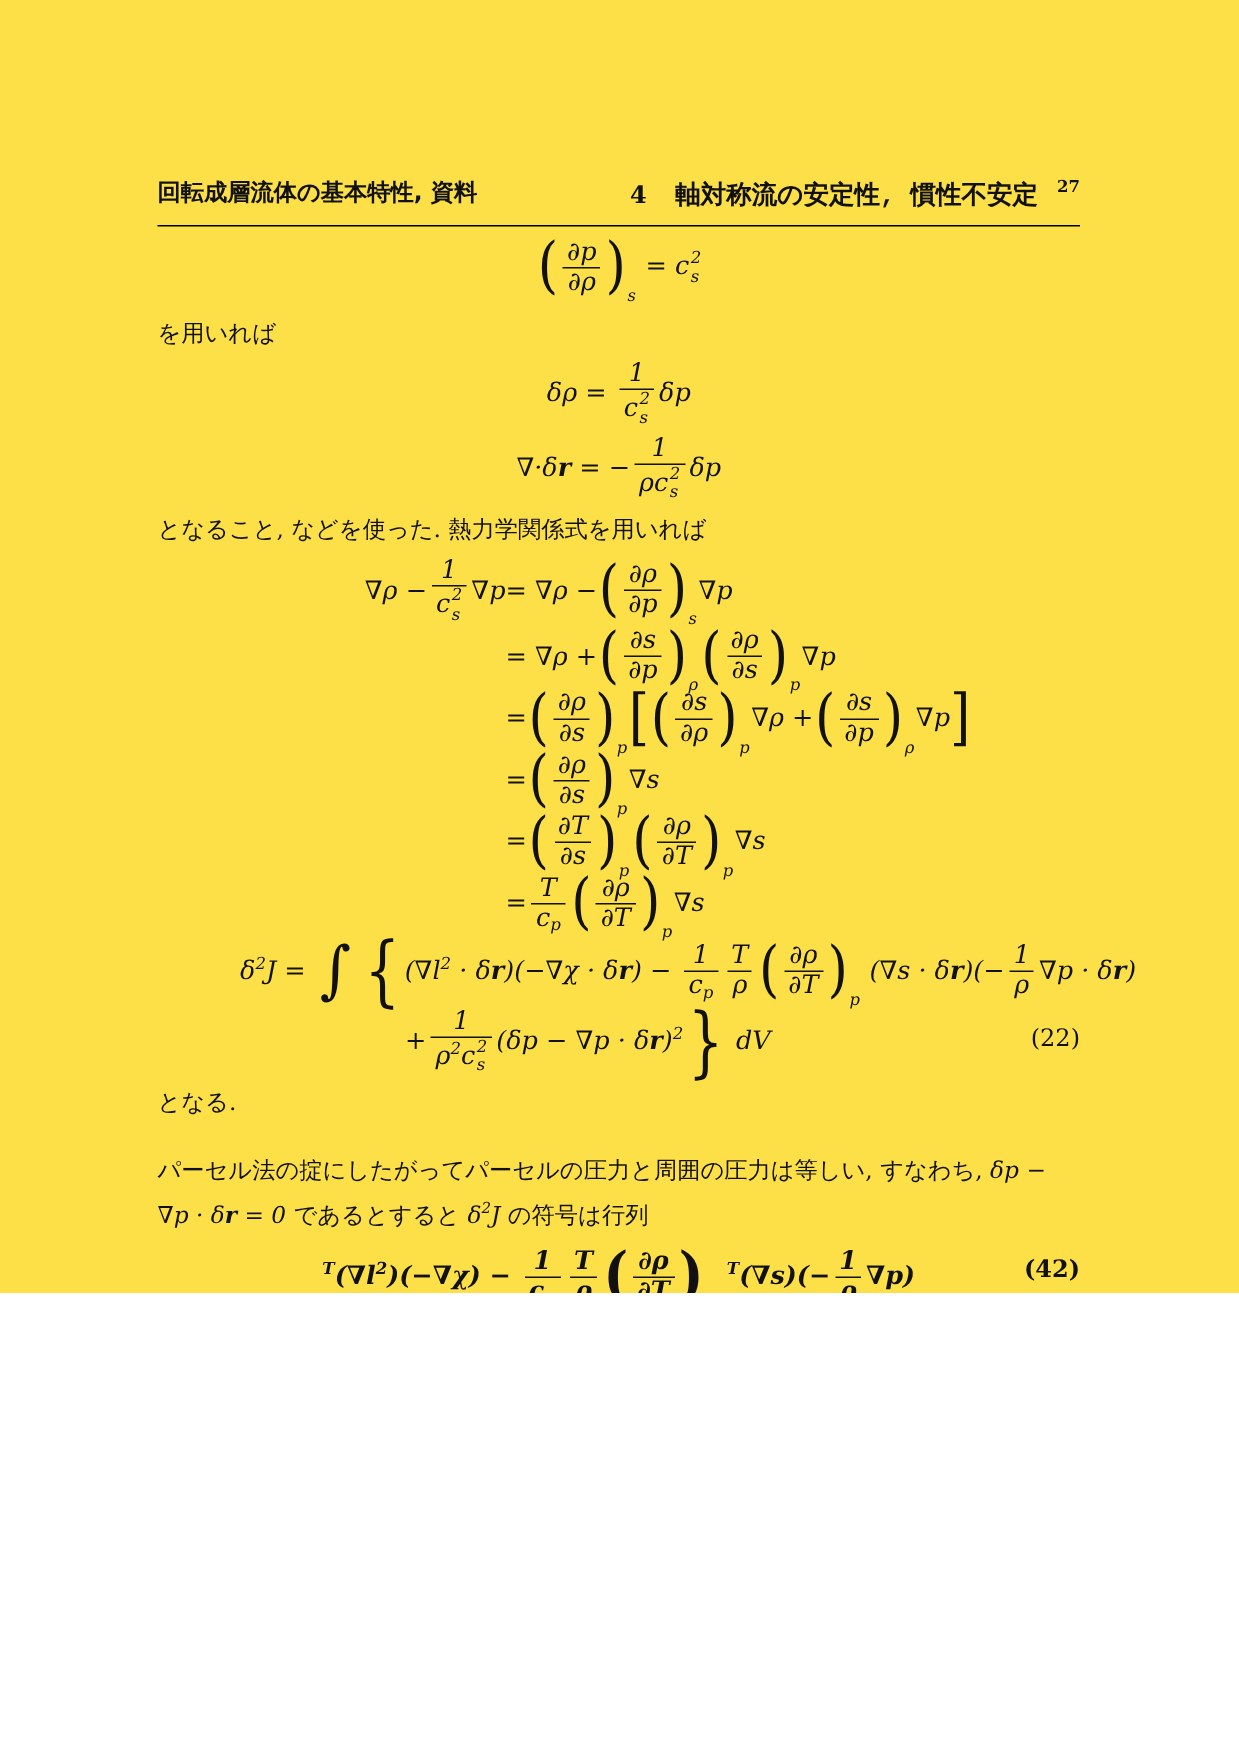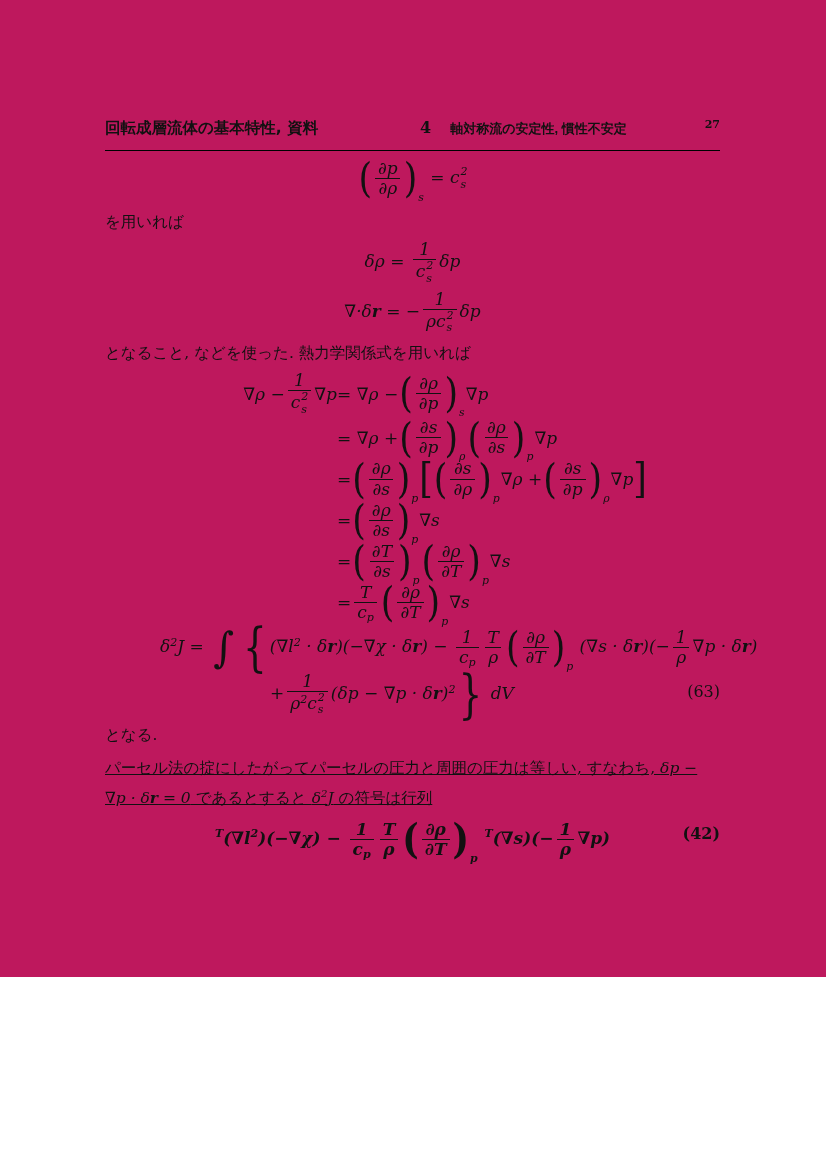--- a/index.html
+++ b/index.html
@@ -1,30 +1,30 @@
 <!DOCTYPE html>
 <html><head>
 <meta charset="utf-8">
 <style>
   :root{
     --serif:"DejaVu Serif","Liberation Serif",serif;
     --sans:"DejaVu Sans","Liberation Sans",sans-serif;
     --ink:#111111;
   }
   html,body{margin:0;padding:0;background:#ffffff;}
-  .page{position:relative;width:826px;height:977px;background:#be185d;overflow:hidden;
+  .page{position:relative;width:826px;height:862px;background:#fde047;overflow:hidden;
         font-family:var(--serif);color:var(--ink);}
   .content{position:absolute;left:105px;width:615px;top:118px;}
 
   
   .header{position:relative;height:33px;}
   .h-left{position:absolute;left:0;top:0;font-family:var(--sans);font-weight:bold;font-size:15.5px;}
   .h-center{position:absolute;left:315px;top:0;white-space:nowrap;}
   .h-num{font-family:var(--serif);font-weight:bold;font-size:16px;}
-  .h-title{font-family:Liberation Sans, sans-serif;font-weight:bold;font-size:13px;margin-left:14px;}
+  .h-title{font-family:Liberation Mono, monospace;font-weight:bold;font-size:17px;margin-left:14px;}
   .h-page{position:absolute;right:0;top:0;font-family:var(--serif);font-weight:bold;font-size:11px;}
   .h-rule{position:absolute;left:0;right:0;bottom:0;border-top:1.2px solid #000;}
 
   
   .para{font-size:15.5px;line-height:1.55;color:var(--ink);}
   .para.loose{line-height:1.95;}
 
   
   .meq{font-size:17px;color:var(--ink);white-space:nowrap;}
   .mi{font-style:italic;}
@@ -59,21 +59,21 @@
   .eqnum{position:absolute;right:0;font-family:var(--serif);font-style:normal;font-size:16px;}
   .eq41 .eqnum{bottom:16px;}
   .eq42{position:relative;text-align:center;font-weight:bold;}
   .eq42 .meq{display:inline-block;}
   .eq42 .eqnum{top:4px;}
 
   
   .mt-p1{margin-top:19px;} .mt-eqA{margin-top:8px;} .mt-p2{margin-top:12px;}
   .mt-eqB{margin-top:6px;} .mt-p3{margin-top:6px;} .mt-eqC{margin-top:4px;}
   .mt-p4{margin-top:6px;} .mt-p5{margin-top:16px;} .mt-eq41{margin-top:6px;}
-  .mt-p6{margin-top:6px;} .mt-p7{margin-top:6px;text-decoration:underline;} .mt-eq42{margin-top:6px;}
+  .mt-p6{margin-top:6px;} .mt-p7{margin-top:18px;} .mt-eq42{margin-top:6px;}
 
   
   .footer{position:absolute;left:105px;width:615px;top:1056px;}
   .f-rule{border-top:1.2px solid #000;}
   .f-row{display:flex;justify-content:space-between;margin-top:7px;font-size:14.5px;}
 </style>
 </head>
 <body>
 
 <div class="page">
@@ -302,21 +302,21 @@
             <span class="mnum"><span class="mi">1</span></span>
             <span class="mden"><span class="mi">ρ</span></span>
           </span><span class="mi">∇p · δ</span><span class="mv">r</span><span class="mi">)</span></div>
       <div class="eq41-l2"><span class="mi">+</span><span class="mfrac">
             <span class="mnum"><span class="mi">1</span></span>
             <span class="mden"><span class="mi">ρ</span><sup class="msup">2</sup><span class="mi">c</span><span class="mss">
                 <span class="t">2</span>
                 <span class="b">s</span>
               </span></span>
           </span><span class="mi">(δp − ∇p · δ</span><span class="mv">r</span><span class="mi">)</span><sup class="msup">2</sup><span class="mdel d3">}</span><span class="mi"> dV</span></div>
-      <span class="eqnum">(63)</span>
+      <span class="eqnum">(22)</span>
     </div>
 
     <div class="para mt-p6"><span class="mjp">となる.</span></div>
 
     <div class="para loose mt-p7"><span class="mjp">パーセル法の掟にしたがってパーセルの圧力と周囲の圧力は等しい, すなわち, </span><span class="mi">δp − ∇p · δ</span><span class="mv">r</span><span class="mi"> = 0</span><span class="mjp"> であるとすると </span><span class="mi">δ</span><sup class="msup">2</sup><span class="mi">J</span><span class="mjp"> の符号は行列</span></div>
 
     <div class="eq42 mt-eq42">
       <span class="meq"><sup class="msup">T</sup><span class="mi">(∇l</span><sup class="msup">2</sup><span class="mi">)(−∇χ) − </span><span class="mfrac">
             <span class="mnum"><span class="mi">1</span></span>
             <span class="mden"><span class="mi">c</span><sub class="msub">p</sub></span>

